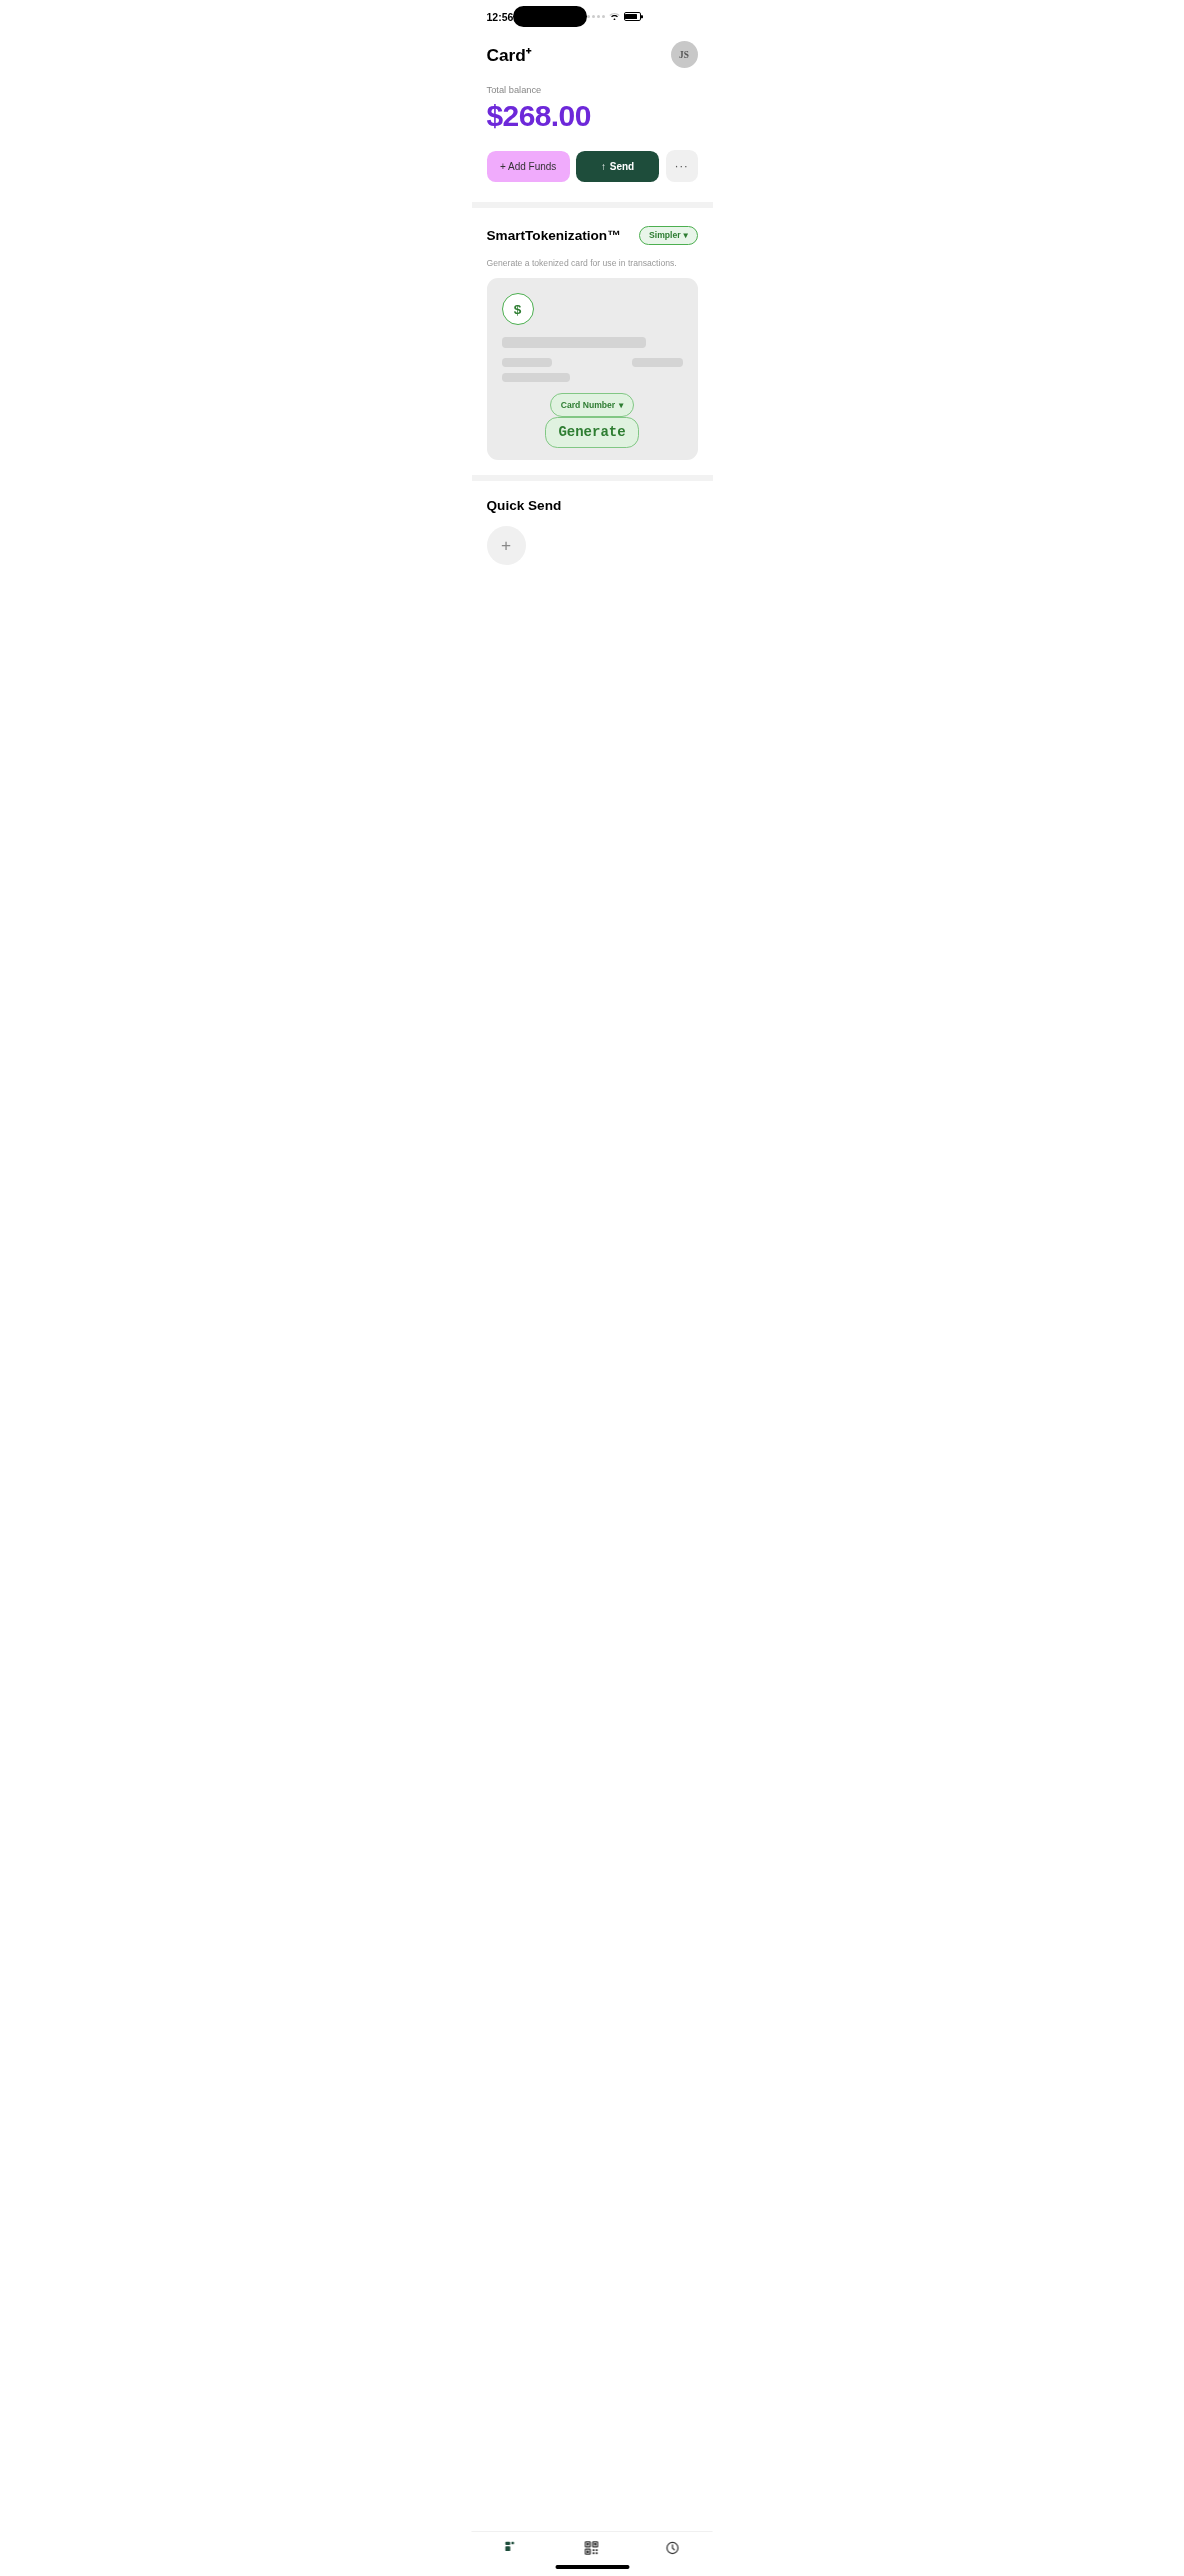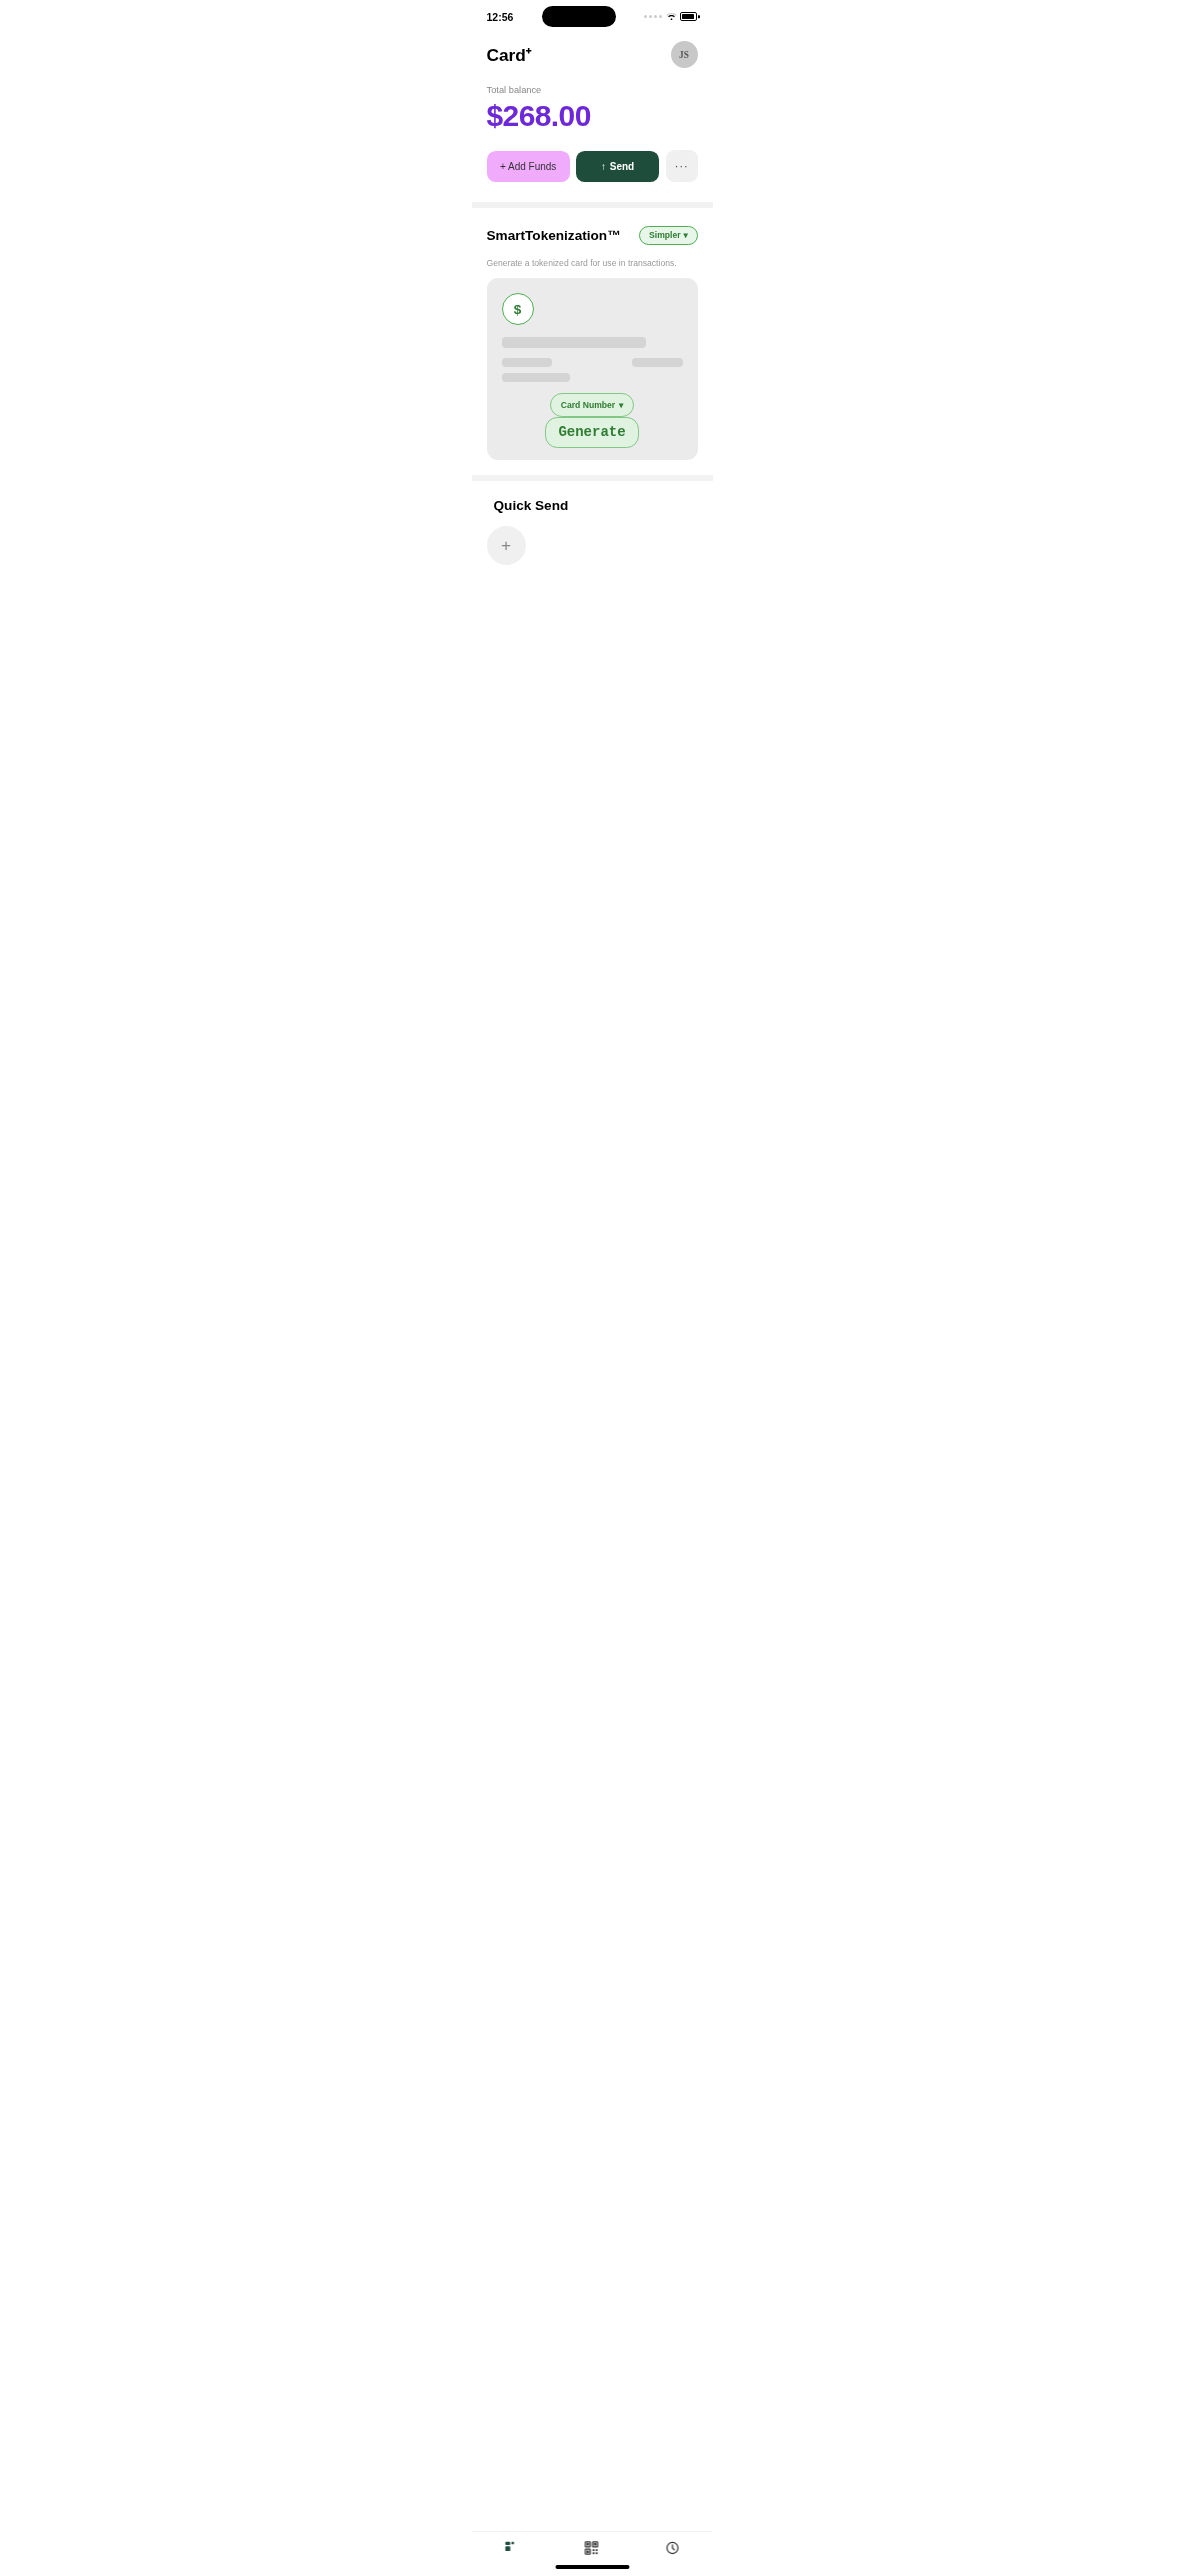--- a/index.html
+++ b/index.html
@@ -15,21 +15,20 @@
       max-width: 241px;
       margin: 0 auto;
       min-height: 100vh;
       position: relative;
       overflow-x: hidden;
     }
 
     
     .status-bar {
       display: flex;
-      justify-content: space-between;
       align-items: center;
       padding: 7.4px 15px 5px;
       height: 31px;
     }
 
     .status-time {
       font-size: 10.5px;
       font-weight: 600;
       color: #000;
     }
@@ -340,21 +339,20 @@
     .quick-send-section {
       padding: 17.3px 15px 12.3px;
       background: #fff;
     }
 
     .quick-send-title {
       font-size: 13.6px;
       font-weight: 800;
       color: #000;
       margin-bottom: 12.3px;
-      margin-left: 7px;
     }
 
     .quick-send-add {
       width: 39px;
       height: 39px;
       border-radius: 50%;
       background: #f0f0f0;
       display: flex;
       align-items: center;
       justify-content: center;

